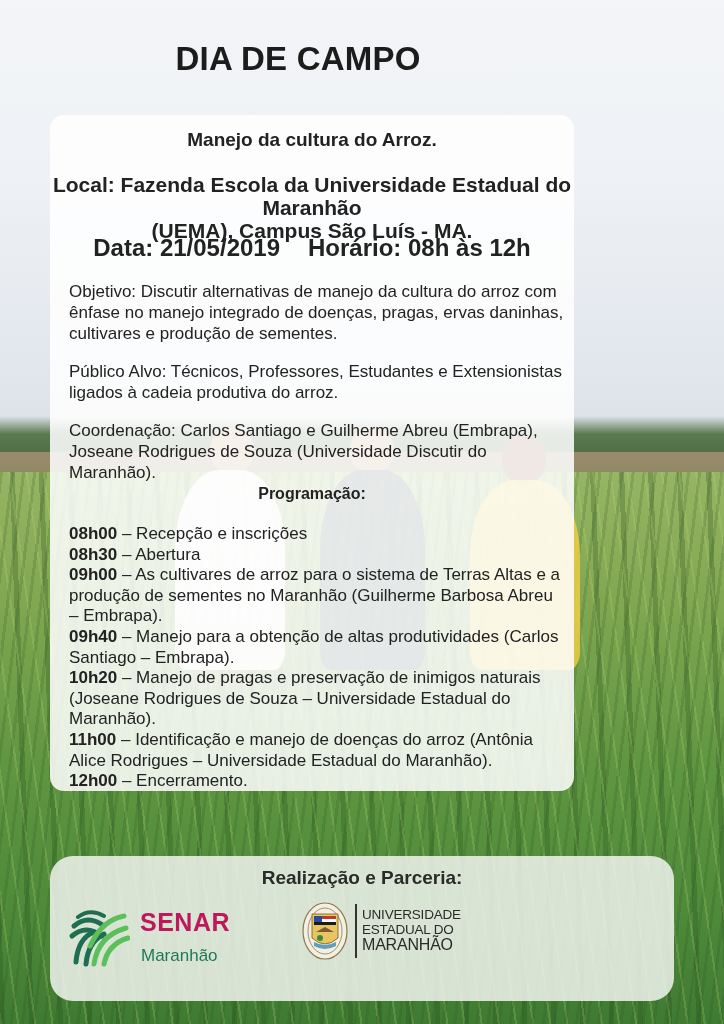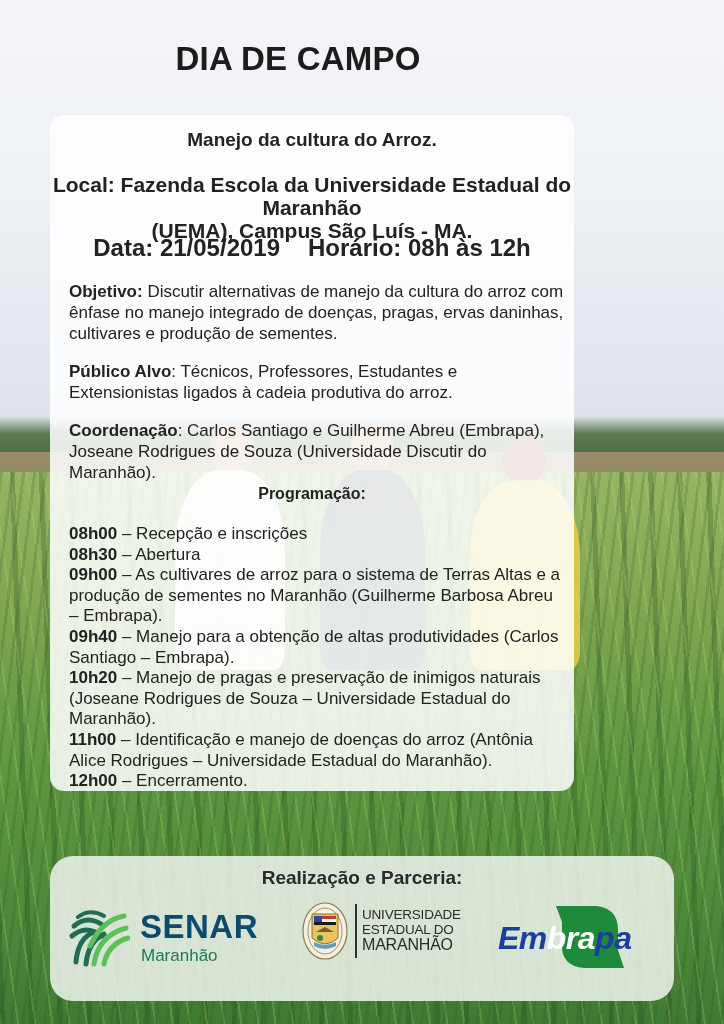--- a/index.html
+++ b/index.html
@@ -62,21 +62,21 @@
   }
   .date-row {
     position: absolute; left: 0; right: 0; top: 119px; text-align: center;
     font-size: 24px; font-weight: bold; color: #222;
   }
   .date-row .gap { display: inline-block; width: 28px; }
   .para {
     position: absolute; left: 19px; right: 10px;
     font-size: 17px; line-height: 21px; color: #222;
   }
-  .para b { font-weight: bold; }
+  .para b { font-weight: normal; }
   .obj { top: 166px; }
   .pub { top: 246px; }
   .coord { top: 305px; }
   .prog-title {
     position: absolute; left: 0; right: 0; top: 370px; text-align: center;
     font-size: 16px; font-weight: bold; color: #222;
   }
   .schedule {
     position: absolute; left: 19px; right: 8px; top: 409px;
     font-size: 17px; line-height: 20.6px; color: #222;
@@ -90,22 +90,22 @@
     background: rgba(240,243,238,0.86); border-radius: 23px;
   }
   .partners-title {
     position: absolute; left: 0; right: 0; top: 11px; text-align: center;
     font-size: 19px; font-weight: bold; color: #2a2a2a;
   }
   .logo { position: absolute; }
   .logo-senar { left: 18px; top: 50px; width: 190px; height: 70px; }
   .senar-mark { position: absolute; left: 0; top: 0; width: 62px; height: 62px; }
   .senar-name {
-    position: absolute; left: 72px; top: 2px; font-size: 33px; font-weight: bold;
-    color: #0c4a6e; letter-spacing: 0.5px;
+    position: absolute; left: 72px; top: 2px; font-size: 25px; font-weight: bold;
+    color: #be185d; letter-spacing: 0.5px;
   }
   .senar-sub {
     position: absolute; left: 73px; top: 40px; font-size: 17px; color: #1f7a5a;
   }
   .logo-uema { left: 252px; top: 46px; width: 160px; height: 64px; }
   .uema-seal { position: absolute; left: 0; top: 0; width: 46px; height: 58px; }
   .uema-bar { position: absolute; left: 53px; top: 2px; width: 1.5px; height: 54px; background: #333; }
   .uema-text {
     position: absolute; left: 60px; top: 5px; font-size: 13.5px; line-height: 15px;
     color: #2a2a2a; letter-spacing: -0.2px;
@@ -209,19 +209,13 @@
       <circle cx="18" cy="36" r="3" fill="#3a8a3a"></circle>
     </svg>
     <div class="uema-bar"></div>
     <div class="uema-text">
       <span>UNIVERSIDADE</span>
       <span>ESTADUAL DO</span>
       <span class="big">MARANHÃO</span>
     </div>
   </div>
 
-  <div class="logo logo-embrapa">
-    <svg class="embrapa-leaf" viewBox="0 0 72 62">
-      <path d="M2 0 H42 Q64 2 64 24 V44 L70 62 H30 Q8 60 8 40 V16 Z" fill="#1e8a3c"></path>
-    </svg>
-    <div class="embrapa-text"><span>Em</span><span class="on-leaf">bra</span><span>pa</span></div>
-  </div>
 </div>
 
 </body></html>

